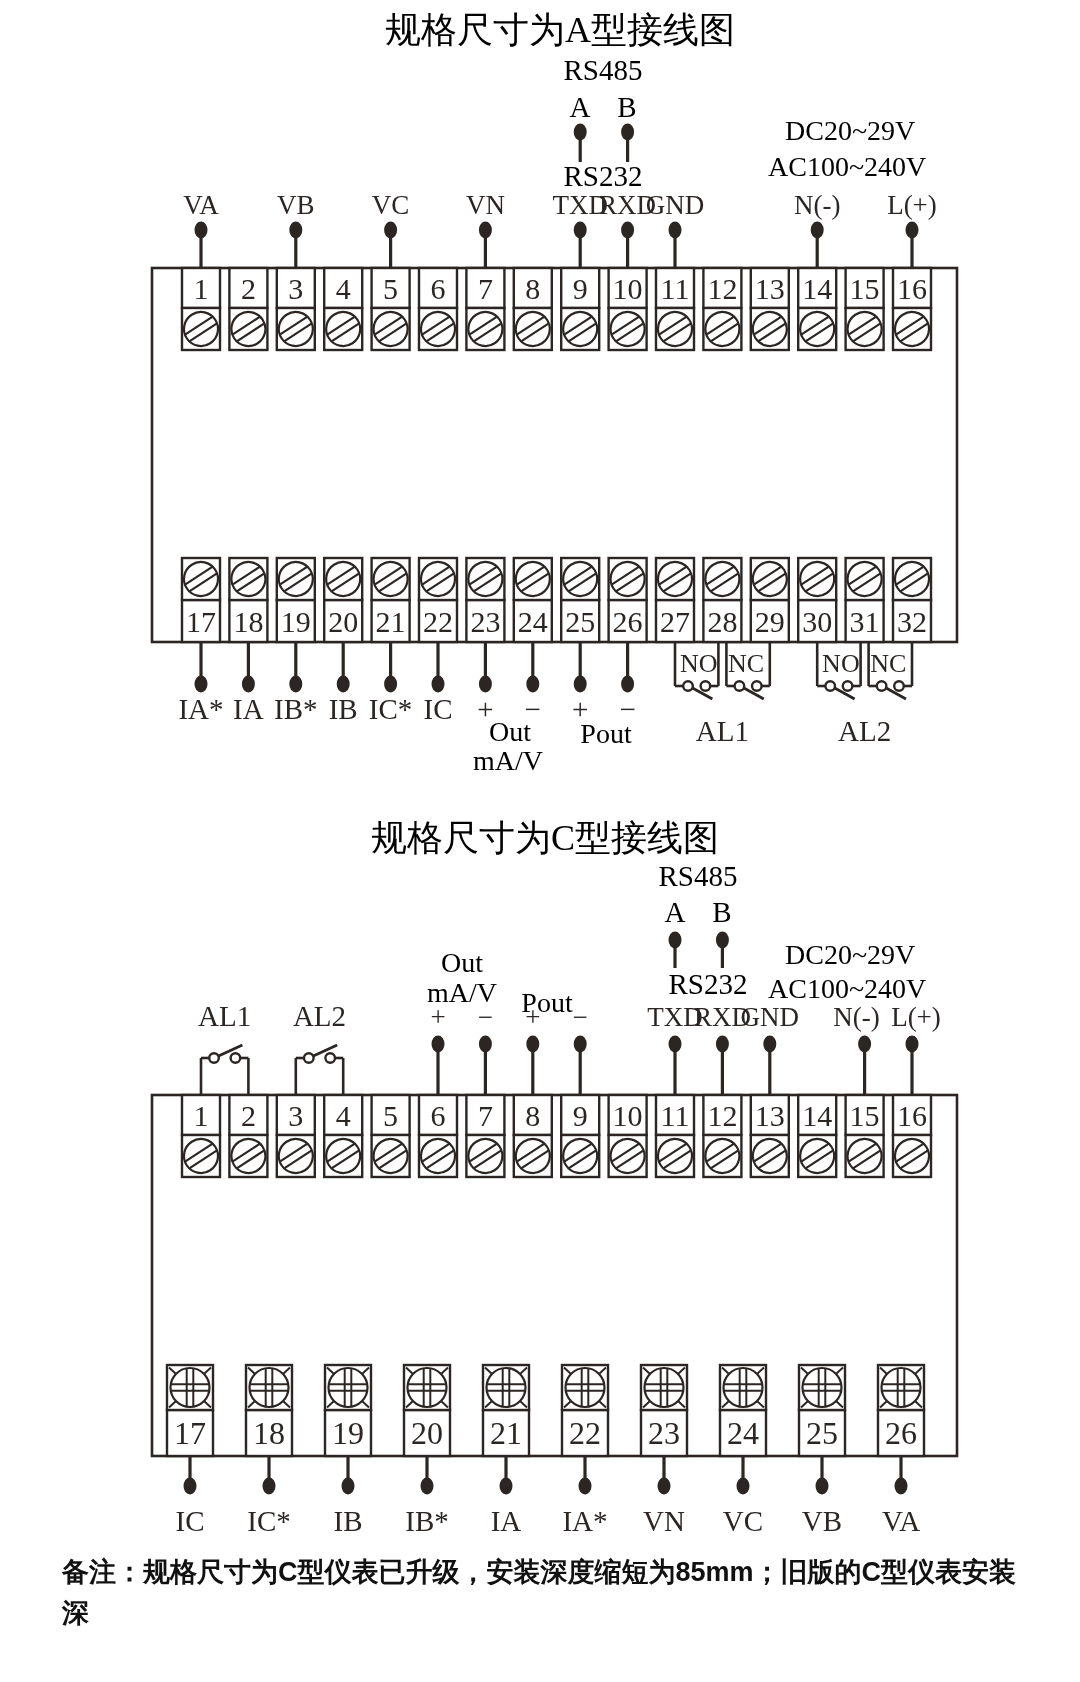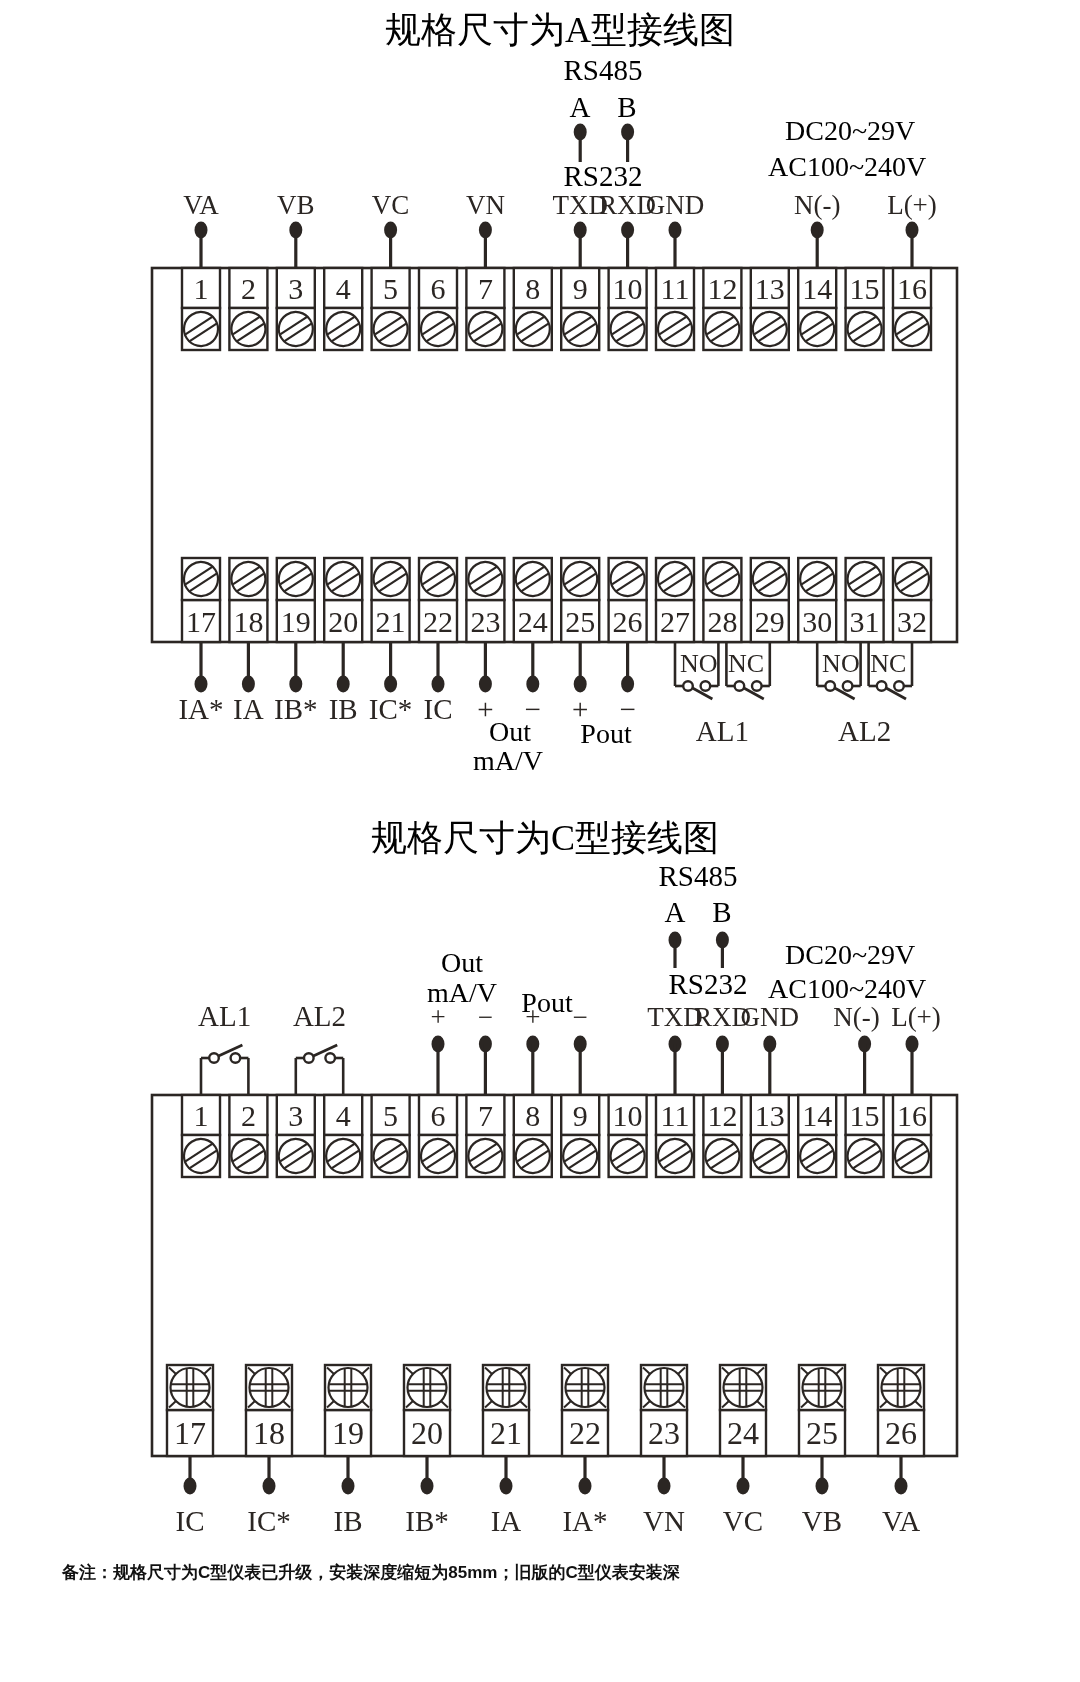--- a/index.html
+++ b/index.html
@@ -3,21 +3,21 @@
 <meta charset="utf-8">
 <style>
   html,body{margin:0;padding:0;background:#ffffff;}
   .canvas{position:relative;width:1080px;height:1682px;background:#ffffff;overflow:hidden;
           font-family:"Liberation Serif","DejaVu Serif",serif;text-decoration:underline;}
   svg{position:absolute;left:0;top:0;}
   svg text{font-family:"Liberation Serif","DejaVu Serif",serif;}
   .cjk-title{font-family:"Liberation Serif","DejaVu Serif",serif;}
   .note{position:absolute;left:62px;top:1552px;width:960px;
         font-family:"Liberation Sans","DejaVu Sans",sans-serif;
-        font-size:17px;line-height:41px;font-weight:600;color:#111111;}
+        font-size:27px;line-height:41px;font-weight:600;color:#111111;}
   .note span{display:block;}
 </style>
 </head>
 <body>
 
 <div class="canvas">
 
   <svg id="art" width="1080" height="1682" viewBox="0 0 1080 1682">
 
     <g id="g-a">

